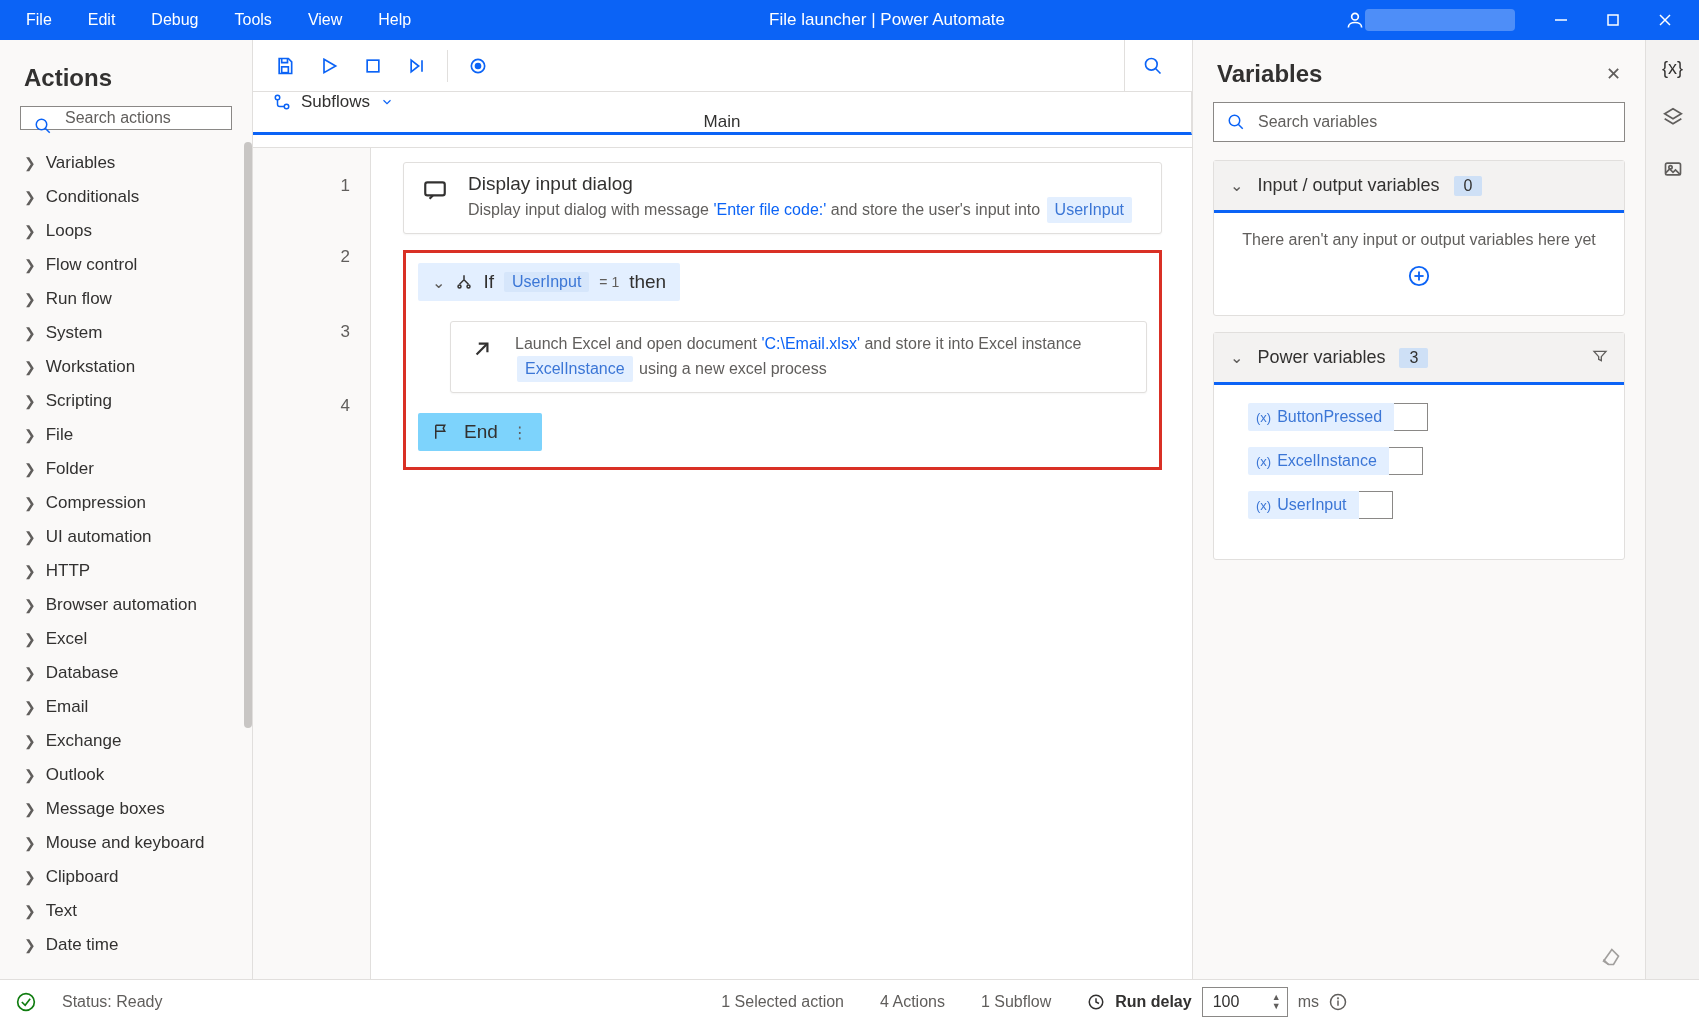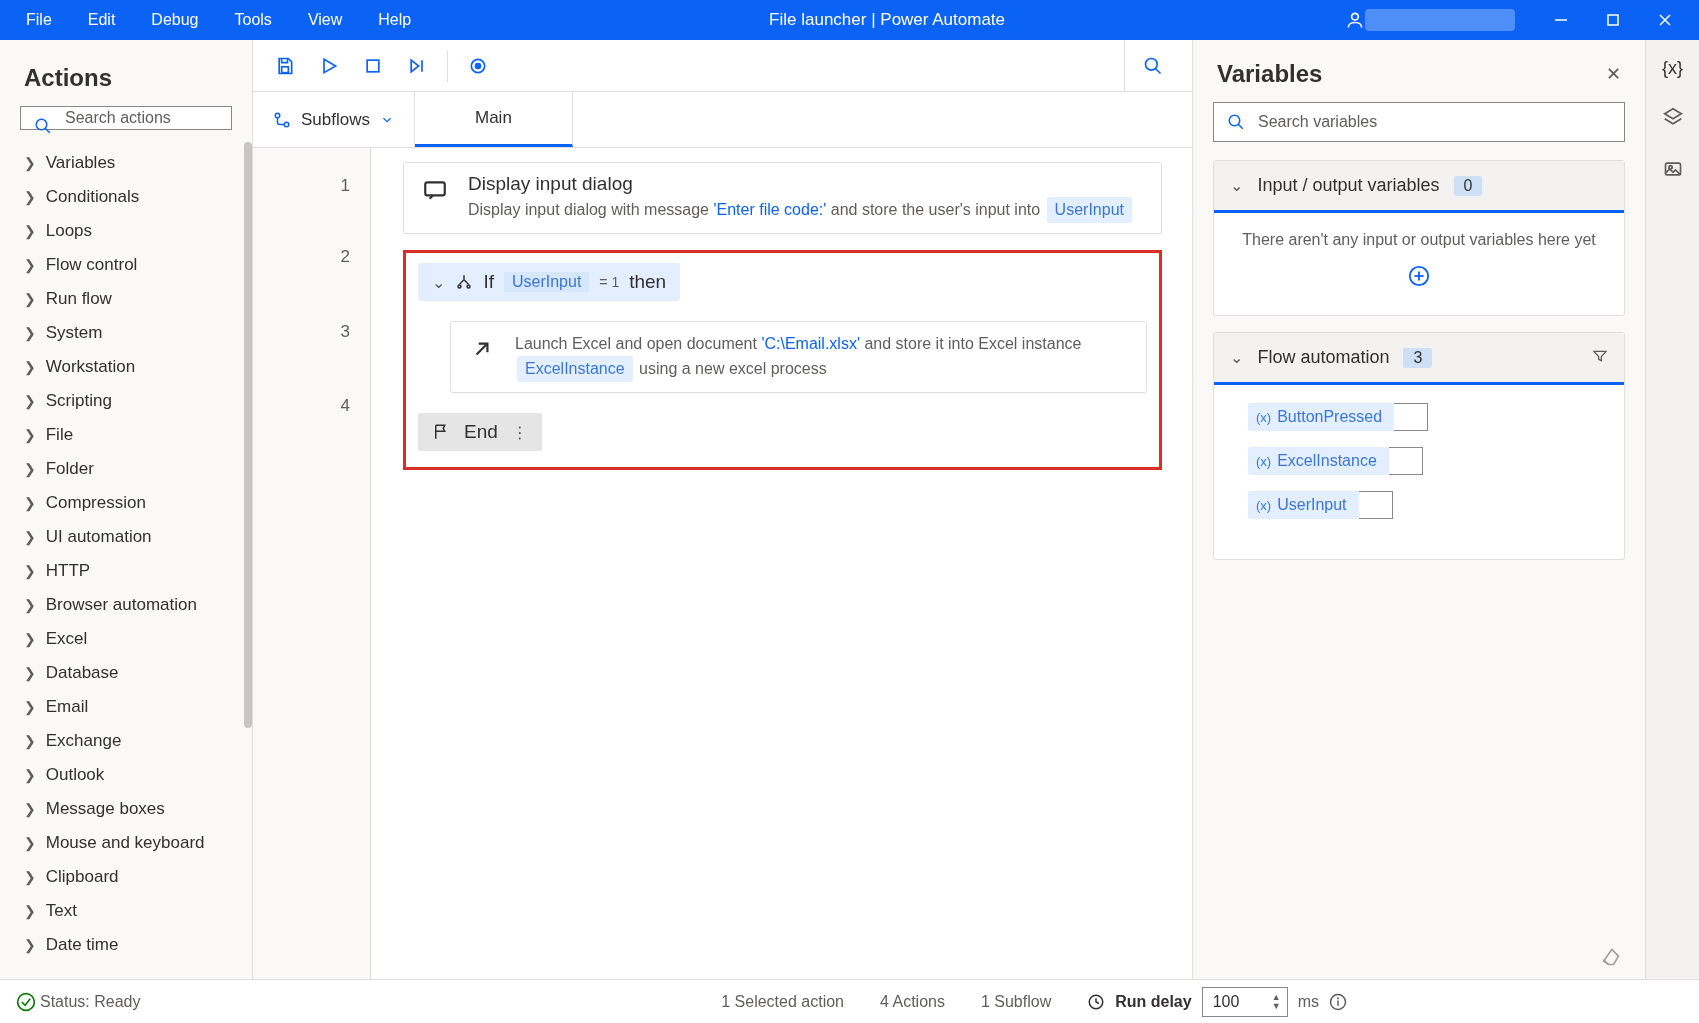--- a/index.html
+++ b/index.html
@@ -32,21 +32,21 @@
 
 .workspace { flex: 1; display: flex; flex-direction: column; min-width: 0; border-right: 1px solid #e1dfdd; }
 
 .toolbar { height: 52px; border-bottom: 1px solid #e1dfdd; display: flex; align-items: center; padding: 0 12px; gap: 4px; }
 .toolbar .tbtn { width: 40px; height: 40px; display: flex; align-items: center; justify-content: center; cursor: pointer; }
 .toolbar .tbtn svg { stroke: #0b63f6; fill: none; }
 .toolbar .vsep { width: 1px; height: 32px; background: #e1dfdd; margin: 0 6px; }
 .toolbar .spacer { flex: 1; }
 .toolbar .searchbtn { width: 56px; border-left: 1px solid #e1dfdd; height: 52px; display: flex; align-items: center; justify-content: center; cursor: pointer; }
 
-.subflow-bar { height: 56px; border-bottom: 1px solid #e1dfdd; display: flex; align-items: stretch; }
+.subflow-bar { height: 56px; border-bottom: 1px solid #e1dfdd; display: flex; align-items: stretch; flex-direction: column; }
 .subflow-btn { display: flex; align-items: center; gap: 10px; padding: 0 20px; cursor: pointer; border-right: 1px solid #e1dfdd; font-size: 17px; }
 .subflow-btn svg { stroke: #0b63f6; fill: none; }
 .tab { display: flex; align-items: center; justify-content: center; padding: 0 60px; border-bottom: 3px solid #0b63f6; font-size: 17px; cursor: pointer; border-right: 1px solid #e1dfdd; }
 
 .canvas { flex: 1; display: flex; min-height: 0; overflow: auto; }
 .gutter { width: 118px; background: #faf9f8; border-right: 1px solid #e1dfdd; display: flex; flex-direction: column; align-items: flex-end; padding-right: 20px; color: #605e5c; font-size: 17px; }
 .gutter .gline { display: flex; align-items: center; }
 .flow { flex: 1; padding: 14px 30px 14px 32px; position: relative; }
 
 .action-card { border: 1px solid #e1dfdd; border-radius: 3px; background: #fff; padding: 10px 18px; display: flex; gap: 18px; align-items: flex-start; margin-bottom: 24px; box-shadow: 0 1px 2px rgba(0,0,0,0.04); }
@@ -60,21 +60,21 @@
 .highlight-box { border: 3px solid #d93025; padding: 0; margin-top: -8px; }
 
 .if-row { display: flex; align-items: center; gap: 10px; background: #e3efff; padding: 8px 14px; width: fit-content; border-radius: 2px; margin: 8px 0 20px 0; }
 .if-row .chev { color: #605e5c; cursor: pointer; }
 .if-row .kw { font-size: 19px; }
 .if-row .token { background: #d6e6fb; color: #3b76d6; padding: 1px 8px; border-radius: 2px; }
 .if-row .small { font-size: 14px; color: #605e5c; }
 
 .nested { margin-left: 32px; margin-bottom: 20px; }
 
-.end-row { display: flex; align-items: center; gap: 14px; background: #e5e5e5; padding: 8px 14px; width: fit-content; border-radius: 2px; margin-bottom: 10px; }
+.end-row { display: flex; align-items: center; gap: 14px; background: #7dd3fc; padding: 8px 14px; width: fit-content; border-radius: 2px; margin-bottom: 10px; }
 .end-row .kw { font-size: 19px; }
 .end-row .more { color: #605e5c; cursor: pointer; }
 
 
 .vars-panel { width: 452px; background: #faf9f8; display: flex; flex-direction: column; }
 .vars-head { display: flex; align-items: center; justify-content: space-between; padding: 20px 24px 14px; }
 .vars-head h2 { font-weight: 600; font-size: 24px; }
 .vars-head .close { cursor: pointer; color: #605e5c; font-size: 18px; }
 .vars-search { margin: 0 20px 18px; position: relative; }
 .vars-search input { width: 100%; height: 40px; border: 1px solid #8a8886; padding-left: 44px; font-size: 16px; background: #fff; }
@@ -100,21 +100,21 @@
 .vars-footer svg { stroke: #a19f9d; fill: none; }
 
 
 .rail { width: 54px; background: #f3f2f1; border-left: 1px solid #e1dfdd; display: flex; flex-direction: column; align-items: center; padding-top: 18px; gap: 28px; }
 .rail .rbtn { cursor: pointer; color: #605e5c; }
 .rail .rbtn.active { color: #323130; }
 .rail svg { stroke: currentColor; fill: none; }
 
 
 .statusbar { height: 44px; border-top: 1px solid #e1dfdd; background: #fff; display: flex; align-items: center; padding: 0 16px; gap: 36px; font-size: 16px; color: #605e5c; }
-.statusbar .st-left { display: flex; align-items: center; gap: 4px; justify-content: flex-end; }
+.statusbar .st-left { display: flex; align-items: center; gap: 26px; justify-content: flex-end; }
 .statusbar .st-left svg { stroke: #107c10; fill: none; }
 .statusbar .spacer { flex: 1; }
 .statusbar .delay { display: flex; align-items: center; gap: 10px; color: #323130; font-weight: 600; }
 .statusbar .delay-input { width: 86px; height: 30px; border: 1px solid #8a8886; display: flex; align-items: center; padding: 0 6px 0 10px; font-weight: 400; justify-content: space-between; }
 .statusbar .spinners { display: flex; flex-direction: column; font-size: 9px; line-height: 9px; color: #605e5c; cursor: pointer; }
 .statusbar .info-icon { display: inline-flex; }
 
 input { outline: none; }
 input::placeholder { color: #605e5c; }
 </style>
@@ -415,21 +415,21 @@
               <circle cx="12" cy="12" r="10"></circle>
               <line x1="12" y1="7" x2="12" y2="17"></line>
               <line x1="7" y1="12" x2="17" y2="12"></line>
             </svg></div>
       </div>
     </div>
 
     <div class="vars-section">
       <div class="sec-head">
         <span class="chev">⌄</span>
-        <span class="title">Flow automation</span>
+        <span class="title">Power variables</span>
         <span class="badge">3</span>
         <span class="filter"><svg width="16" height="16" viewBox="0 0 24 24" stroke-width="2" stroke="#605e5c" fill="none">
               <path d="M3 5h18l-7 8v6l-4-2v-4z"></path>
             </svg></span>
       </div>
       <div class="sec-body">
         <div class="var-chip-row">
           <div class="var-chip">
               <span class="xicon">(x)</span>
               <span>ButtonPressed</span>

